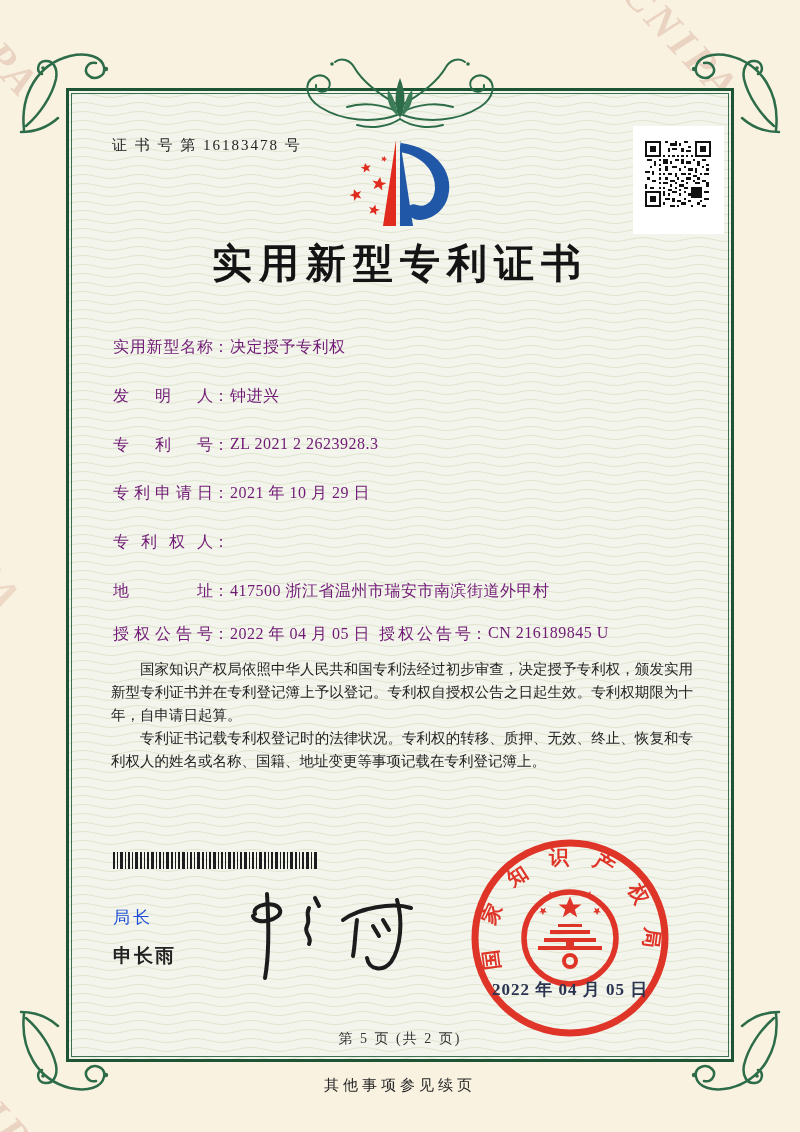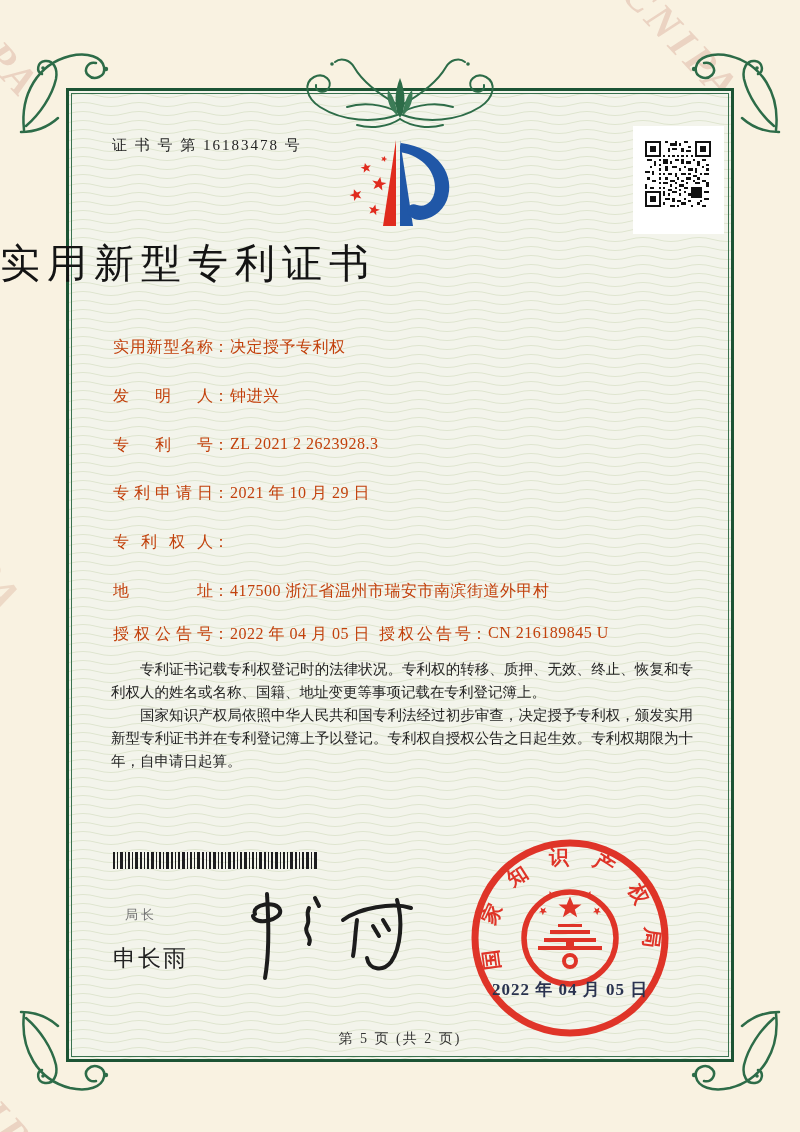--- a/index.html
+++ b/index.html
@@ -22,41 +22,41 @@
   .wave-bg{position:absolute;inset:0;width:100%;height:100%;z-index:0;}
 
   .orn{position:absolute;z-index:3;}
   .content{position:absolute;inset:0;z-index:5;border-radius:19px;}
 
   .cert-no{position:absolute;left:112px;top:136px;font-size:15px;letter-spacing:2px;color:#242424;}
   .logo{position:absolute;left:333px;top:126px;}
   .qr-panel{position:absolute;left:633px;top:126px;width:91px;height:108px;background:#ffffff;}
   .qr-panel svg{position:absolute;left:12px;top:15px;}
 
-  .title{position:absolute;left:0;top:236px;width:100%;text-align:left;font-size:40px;
-         font-weight:normal;letter-spacing:7px;color:#141414;}
-
-  .row{position:absolute;left:113px;display:flex;font-size:16px;color:#c2410c;white-space:nowrap;}
+  .title{position:absolute;left:0;top:236px;width:100%;text-align:center;font-size:40px;
+         font-weight:bold;letter-spacing:7px;color:#141414;}
+
+  .row{position:absolute;left:113px;display:flex;font-size:16px;color:#701a75;white-space:nowrap;}
   .lbl{display:inline-block;width:100px;text-align:justify;text-align-last:justify;}
   .lbl-b{display:inline-block;width:92px;text-align:justify;text-align-last:justify;}
   .colon{margin:0 1px 0 0;}
   .val{letter-spacing:0.5px;}
   .r1{top:337px}.r2{top:386px}.r3{top:435px}.r4{top:483px}.r5{top:532px}.r6{top:581px}.r7{top:624px}
   .pairB{position:absolute;left:257px;top:0;display:flex;margin-left:9px;}
 
   .paras{position:absolute;left:111px;top:658px;width:582px;font-size:14.5px;line-height:23px;
          color:#232323;text-align:justify;}
   .paras p{margin:0;text-indent:2em;}
 
   .barcode{position:absolute;left:113px;top:852px;}
 
-  .officer-title{position:absolute;left:125px;top:906px;font-family:"Liberation Sans",sans-serif;
-                 font-size:13px;letter-spacing:3px;color:#737373;}
+  .officer-title{position:absolute;left:113px;top:906px;font-family:"Liberation Sans",sans-serif;
+                 font-size:17px;letter-spacing:3px;color:#1d4ed8;}
   .officer-name{position:absolute;left:113px;top:943px;font-family:"Liberation Sans",sans-serif;
-                font-size:23px;letter-spacing:2px;color:#222;}
+                font-size:19px;letter-spacing:2px;color:#222;font-weight:bold;}
   .signature{position:absolute;left:225px;top:886px;}
 
   .seal{position:absolute;left:466px;top:834px;}
   .seal-date{position:absolute;left:466px;top:978px;width:208px;text-align:center;font-size:17px;
              font-weight:bold;color:#2a3350;letter-spacing:1px;z-index:6;}
 
   .page-note{position:absolute;left:0;top:1030px;width:100%;text-align:center;font-size:14px;
              letter-spacing:2px;color:#333;}
   .cont-note{position:absolute;left:0;top:1076px;width:100%;text-align:center;font-size:15px;
              letter-spacing:4px;color:#262626;z-index:5;}
@@ -192,22 +192,22 @@
         <span class="colon">：</span>
         <span class="val">2022 年 04 月 05 日</span>
       <span class="pairB">
         <span class="lbl-b">授权公告号</span>
           <span class="colon">：</span>
           <span class="val">CN 216189845 U</span>
       </span>
     </div>
 
     <div class="paras">
+      <p>国家知识产权局依照中华人民共和国专利法经过初步审查，决定授予专利权，颁发实用新型专利证书并在专利登记簿上予以登记。专利权自授权公告之日起生效。专利权期限为十年，自申请日起算。</p>
       <p>专利证书记载专利权登记时的法律状况。专利权的转移、质押、无效、终止、恢复和专利权人的姓名或名称、国籍、地址变更等事项记载在专利登记簿上。</p>
-      <p>国家知识产权局依照中华人民共和国专利法经过初步审查，决定授予专利权，颁发实用新型专利证书并在专利登记簿上予以登记。专利权自授权公告之日起生效。专利权期限为十年，自申请日起算。</p>
     </div>
 
     <svg class="barcode" width="205" height="17" viewBox="0 0 205 17">
       <path fill="#1d1d1f" d="M0,0h2v17h-2z M4,0h1v17h-1z M7,0h3v17h-3z M12,0h1v17h-1z M15,0h2v17h-2z M19,0h1v17h-1z M22,0h3v17h-3z M27,0h2v17h-2z M31,0h1v17h-1z M34,0h2v17h-2z M38,0h3v17h-3z M43,0h1v17h-1z M46,0h2v17h-2z M50,0h1v17h-1z M53,0h3v17h-3z M58,0h2v17h-2z M62,0h1v17h-1z M65,0h2v17h-2z M69,0h3v17h-3z M74,0h1v17h-1z M77,0h2v17h-2z M81,0h1v17h-1z M84,0h3v17h-3z M89,0h2v17h-2z M93,0h1v17h-1z M96,0h2v17h-2z M100,0h3v17h-3z M105,0h1v17h-1z M108,0h2v17h-2z M112,0h1v17h-1z M115,0h3v17h-3z M120,0h2v17h-2z M124,0h1v17h-1z M127,0h2v17h-2z M131,0h3v17h-3z M136,0h1v17h-1z M139,0h2v17h-2z M143,0h1v17h-1z M146,0h3v17h-3z M151,0h2v17h-2z M155,0h1v17h-1z M158,0h2v17h-2z M162,0h3v17h-3z M167,0h1v17h-1z M170,0h2v17h-2z M174,0h1v17h-1z M177,0h3v17h-3z M182,0h2v17h-2z M186,0h1v17h-1z M189,0h2v17h-2z M193,0h3v17h-3z M198,0h1v17h-1z M201,0h3v17h-3z"></path>
     </svg>
 
     <div class="officer-title">局长</div>
     <div class="officer-name">申长雨</div>
     <svg class="signature" width="210" height="100" viewBox="0 0 210 100">
       <g stroke="#1c1c1c" stroke-width="4" fill="none" stroke-linecap="round" stroke-linejoin="round">
@@ -246,13 +246,14 @@
           </g>
           <circle cx="104" cy="127" r="6" fill="none" stroke="#de2418" stroke-width="4"></circle>
         </g>
       </g>
     </svg>
     <div class="seal-date">2022 年 04 月 05 日</div>
 
     <div class="page-note">第 5 页 (共 2 页)</div>
   </div>
 
+  <div class="cont-note">其他事项参见续页</div>
 </div>
 
 </body></html>

